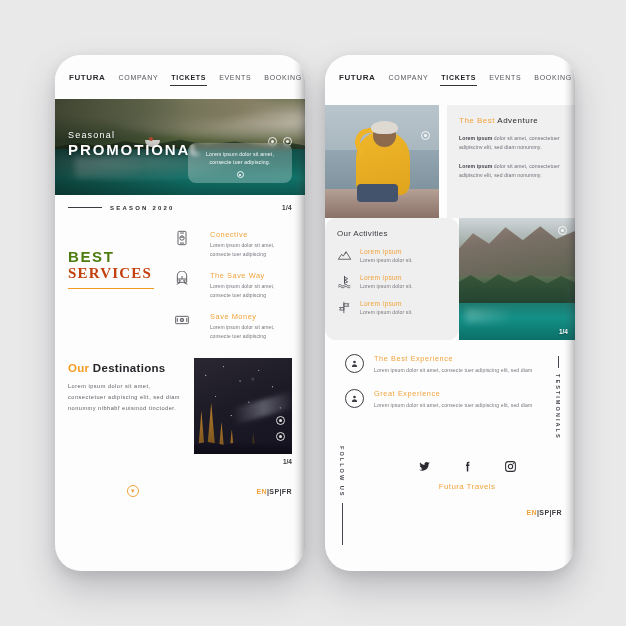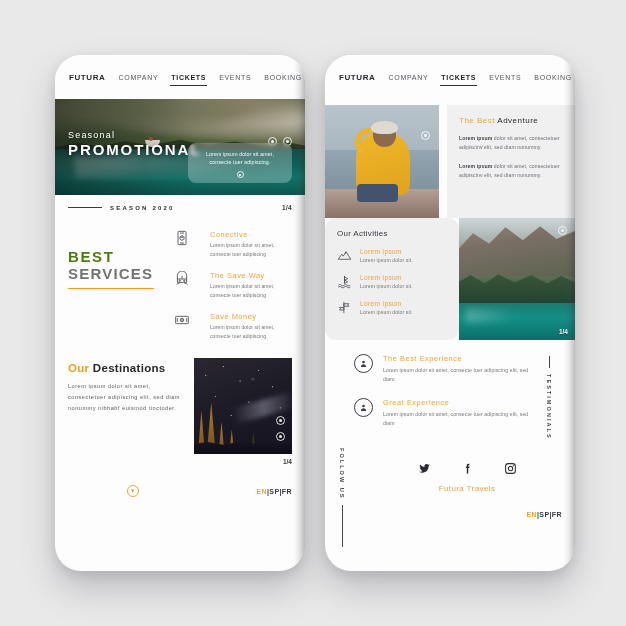--- a/index.html
+++ b/index.html
@@ -117,21 +117,21 @@
     padding: 9px 13px 7px;
   }
   .season-rule { width:34px; height:1px; background:#3a3a40; }
   .season-label { font-size:6px; font-weight:700; letter-spacing:2.2px; color:#2e2e34; }
   .season-count { margin-left:auto; font-size:6.5px; font-weight:700; color:#3a3a40; letter-spacing:.3px; }
 
   
   .services { display:flex; padding: 10px 13px 4px; gap:10px; }
   .svc-head { width: 96px; padding-top: 20px; }
   .svc-head .l1 { font-size:15px; font-weight:700; letter-spacing:1.6px; color:#4d7c0f; line-height:1.15; }
-  .svc-head .l2 { font-size:15px; font-weight:700; letter-spacing:1.2px; color:#737373; line-height:1.15; }
+  .svc-head .l2 { font-size:15px; font-weight:700; letter-spacing:1.2px; color:#c2410c; line-height:1.15;font-family:Liberation Serif, serif; }
   .svc-head .rule { width:86px; height:1.6px; background:#f39c1f; margin-top:5px; }
 
   .svc-list { flex:1; display:flex; flex-direction:column; gap:13px; padding-top:2px; }
   .svc-item { display:flex; gap:20px; align-items:flex-start; }
   .svc-ico { width:16px; height:16px; flex:0 0 16px; color:#4a4a52; }
   .svc-ico svg { width:100%; height:100%; display:block; }
   .svc-title { font-size:7.4px; color:#f0a33c; letter-spacing:.55px; margin-bottom:2px; }
   .svc-desc { font-size:5px; line-height:1.7; color:#76767e; letter-spacing:.1px; }
 
   
@@ -234,21 +234,21 @@
     background: linear-gradient(180deg,#3f5b3b,#1f4030);
     clip-path: polygon(0 36%, 10% 20%, 22% 40%, 34% 18%, 48% 38%, 62% 20%, 76% 40%, 88% 22%, 100% 38%, 100% 100%, 0 100%); }
   .ap-lake { position:absolute; left:0; right:0; bottom:0; height:30%;
     background: linear-gradient(180deg,#1d7a70 0%, #139086 40%, #0b6f68 100%); }
   .ap-lake::before { content:""; position:absolute; left:6%; top:14%; width:40%; height:40%;
     background: linear-gradient(110deg, rgba(255,255,255,.25), rgba(255,255,255,0)); filter:blur(3px); }
   .ap-dot { position:absolute; right:8px; top:8px; }
   .ap-count { position:absolute; right:7px; bottom:5px; font-size:6.5px; font-weight:700; color:#fff; text-shadow:0 1px 2px rgba(0,0,0,.4); }
 
   
-  .testi { display:flex; padding: 14px 9px 0; }
+  .testi { display:flex; padding: 14px 0 0; }
   .testi-list { flex:1; padding: 0 0 0 20px; }
   .testi-item { display:flex; gap:10px; align-items:flex-start; margin-bottom:14px; }
   .avatar {
     width:19px; height:19px; flex:0 0 19px; border-radius:50%; border:1px solid #3d3d45;
     display:flex; align-items:center; justify-content:center; color:#3d3d45;
   }
   .avatar svg { width:9px; height:9px; display:block; }
   .testi-title { font-size:7.3px; color:#f0a33c; letter-spacing:.6px; margin-bottom:3px; }
   .testi-desc { font-size:5.1px; line-height:1.75; color:#76767e; letter-spacing:.12px; }
   .vert-label {

